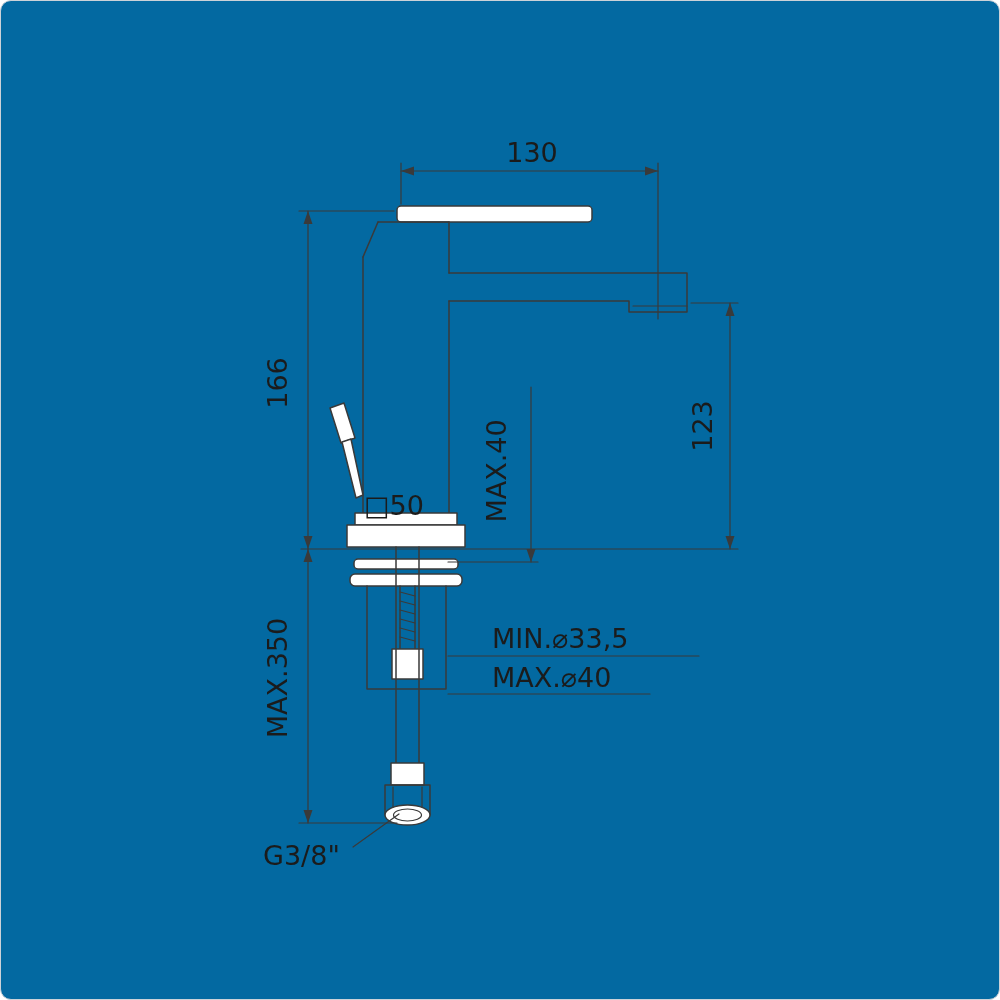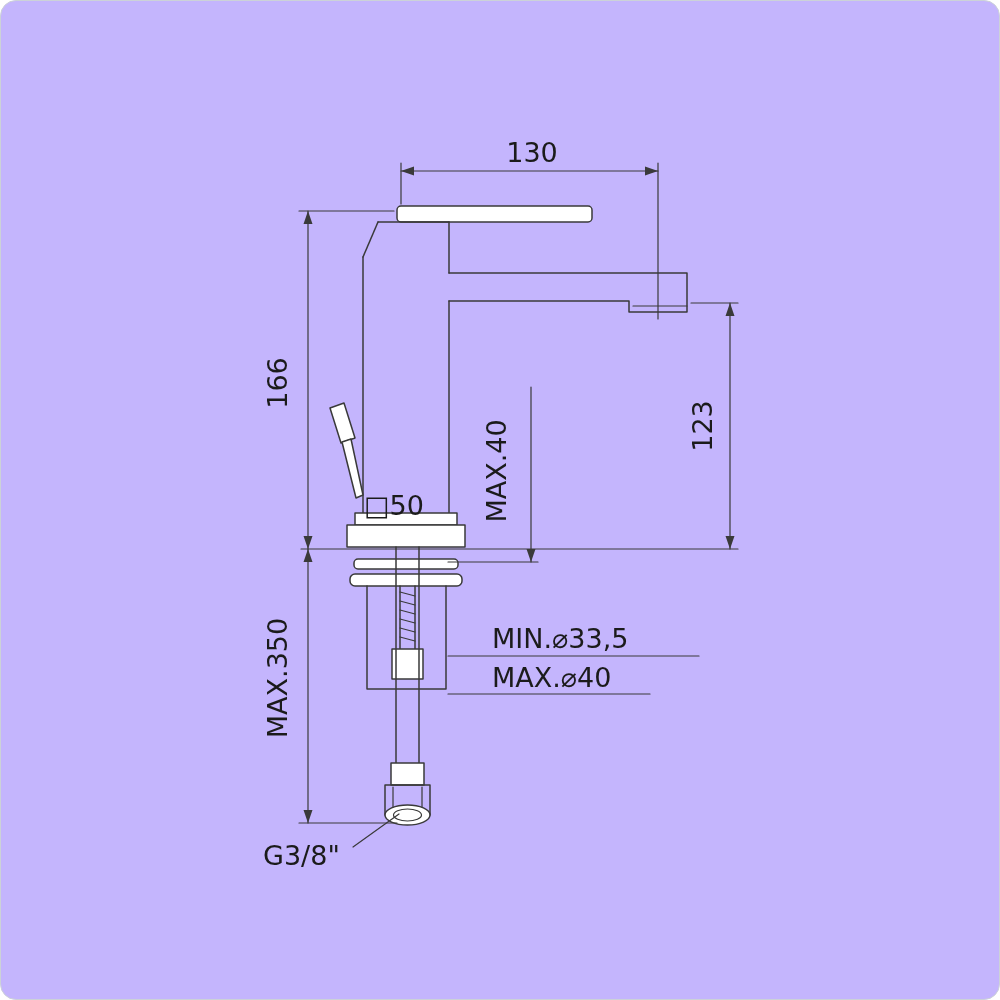--- a/index.html
+++ b/index.html
@@ -1,21 +1,21 @@
 <!DOCTYPE html>
 <html><head>
 <meta charset="utf-8">
 <style>
   html,body{margin:0;padding:0;background:#fff;}
   .canvas{
     position:relative;
     width:998px;height:998px;
     border:1px solid #ccd2d8;
-    border-radius:16px;
-    background:#c4b5fd;
+    border-radius:11px;
+    background:#0369a1;
     overflow:hidden;
     font-family:"DejaVu Sans", sans-serif;
   }
   svg{display:block;}
   .ln{stroke:#3a3a3a;stroke-width:1.5;fill:none;stroke-linecap:round;stroke-linejoin:round;}
   .thin{stroke:#3a3a3a;stroke-width:1.2;fill:none;stroke-linecap:round;}
   .wh{stroke:#3a3a3a;stroke-width:1.5;fill:#ffffff;stroke-linejoin:round;}
   .arrow{fill:#3a3a3a;stroke:none;}
   .dim{font-family:"DejaVu Sans",sans-serif;font-size:27px;fill:#1b1b1b;}
 </style>

